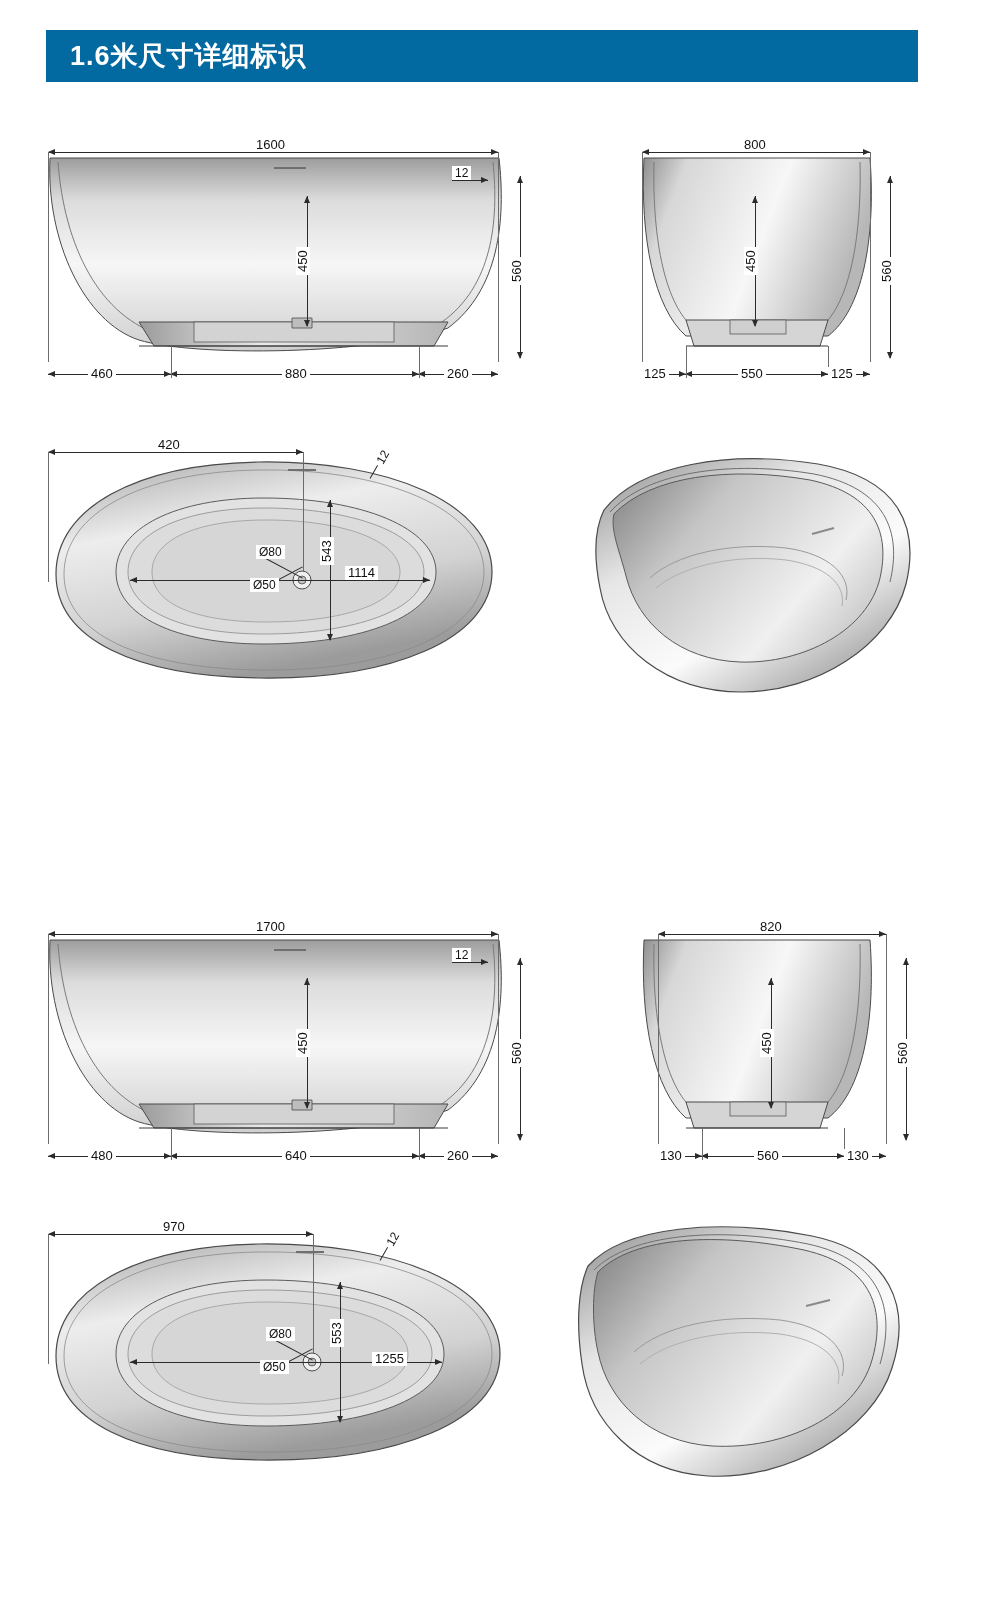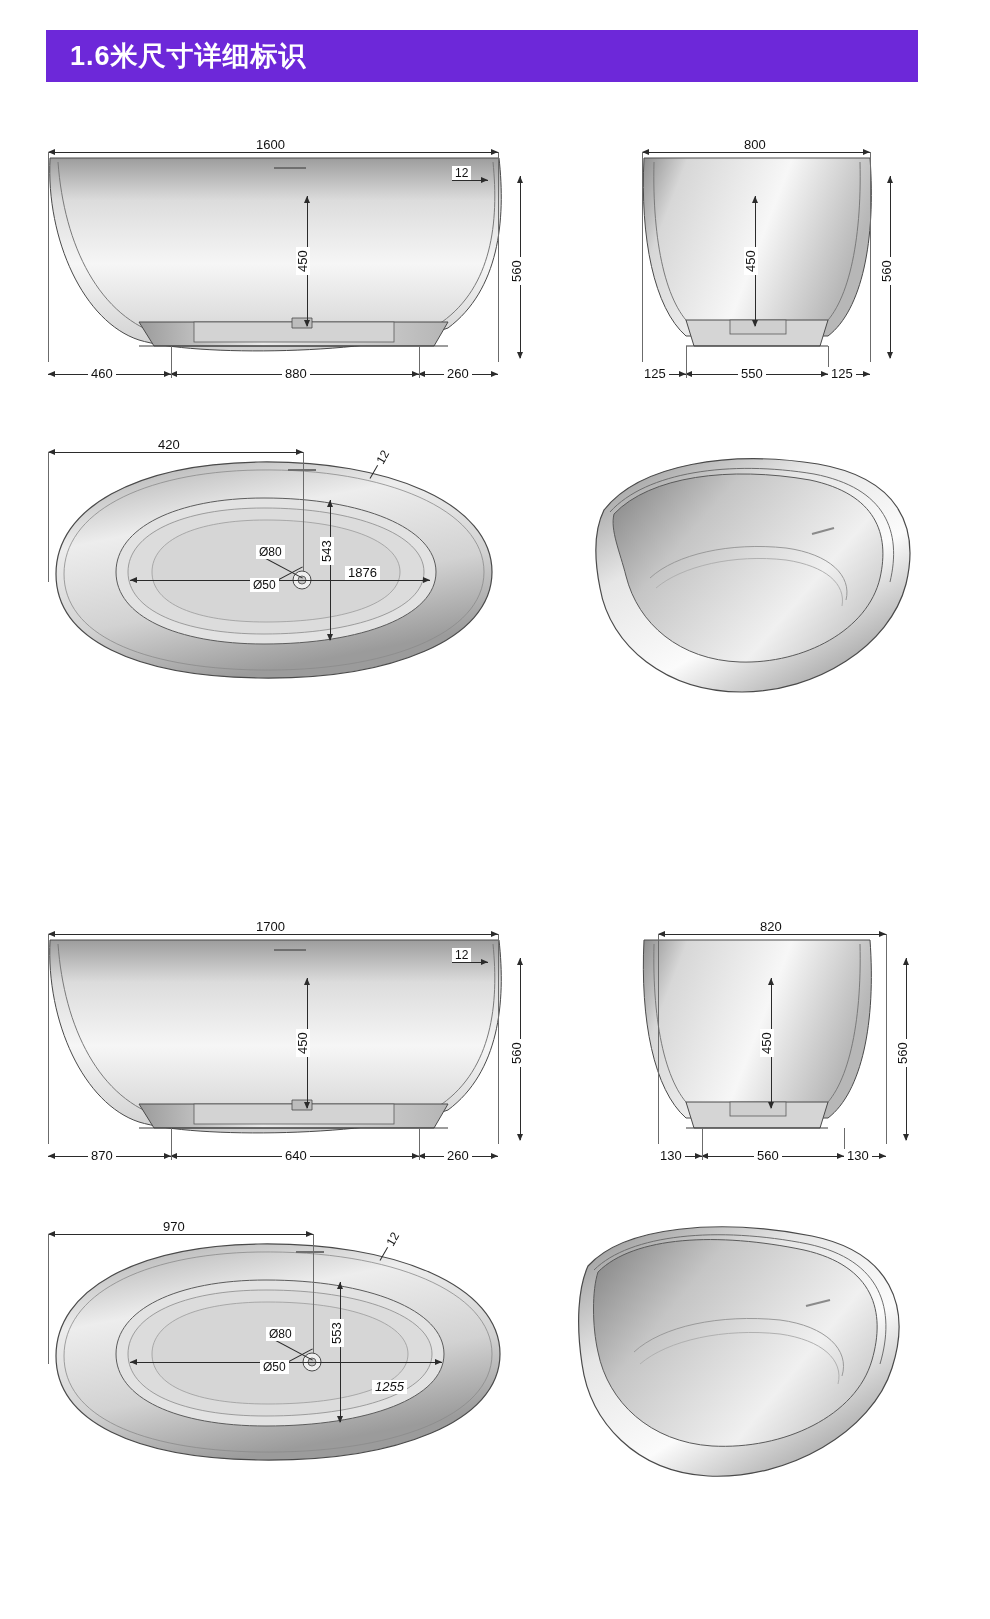--- a/index.html
+++ b/index.html
@@ -6,21 +6,21 @@
   body{
     width:990px;height:1619px;background:#ffffff;
     font-family:"Liberation Sans", sans-serif;
     color:#111;overflow:hidden;position:relative;
   }
   .page{position:relative;width:990px;height:1619px;}
 
   
   .banner{
     position:absolute;left:46px;width:872px;height:52px;
-    background:#6d28d9;display:flex;align-items:center;
+    background:#0369a1;display:flex;align-items:center;
   }
   .banner .txt{
     color:#fff;font-size:27px;font-weight:bold;letter-spacing:1px;
     padding-left:24px;
   }
 
   
   .blk{position:absolute;}
 
   
@@ -204,21 +204,21 @@
     <div class="dim rot" style="left:372px;top:462px;">12</div>
 
     <div class="dl v" style="left:330px;top:500px;height:140px;"></div>
     <div class="arrowU" style="left:327px;top:500px;"></div>
     <div class="arrowD" style="left:327px;top:634px;"></div>
     <div class="dim vert" style="left:320px;top:565px;">543</div>
 
     <div class="dl h" style="left:130px;top:580px;width:300px;"></div>
     <div class="arrowL" style="left:130px;top:577px;"></div>
     <div class="arrowR" style="left:423px;top:577px;"></div>
-    <div class="dim" style="left:345px;top:566px;">1876</div>
+    <div class="dim" style="left:345px;top:566px;">1114</div>
 
     <div class="dl h" style="left:262px;top:556px;width:46px;transform:rotate(28deg);transform-origin:left center;"></div>
     <div class="dim small" style="left:256px;top:545px;">Ø80</div>
     <div class="dl h" style="left:262px;top:588px;width:46px;transform:rotate(-28deg);transform-origin:left center;"></div>
     <div class="dim small" style="left:250px;top:578px;">Ø50</div>
   </div>
 
   <div class="blk" style="left:580px;top:450px;width:350px;height:270px;">
     <svg width="350" height="270" viewBox="0 0 350 270">
       <defs>
@@ -294,21 +294,21 @@
 
     <div class="dl h" style="left:48px;top:1156px;width:450px;"></div>
     <div class="arrowL" style="left:48px;top:1153px;"></div>
     <div class="arrowR" style="left:164px;top:1153px;"></div>
     <div class="arrowL" style="left:170px;top:1153px;"></div>
     <div class="arrowR" style="left:412px;top:1153px;"></div>
     <div class="arrowL" style="left:418px;top:1153px;"></div>
     <div class="arrowR" style="left:491px;top:1153px;"></div>
     <div class="ext v" style="left:171px;top:1128px;height:32px;"></div>
     <div class="ext v" style="left:419px;top:1128px;height:32px;"></div>
-    <div class="dim" style="left:88px;top:1149px;">870</div>
+    <div class="dim" style="left:88px;top:1149px;">480</div>
     <div class="dim" style="left:282px;top:1149px;">640</div>
     <div class="dim" style="left:444px;top:1149px;">260</div>
   </div>
 
   <div class="blk" style="left:638px;top:932px;width:240px;height:240px;">
     <svg width="240" height="240" viewBox="0 0 240 240">
       <defs>
         <linearGradient id="g2s" x1="0" y1="0" x2="1" y2="0.3">
           <stop offset="0%" stop-color="#8f8f8f"></stop>
           <stop offset="18%" stop-color="#d7d7d7"></stop>
@@ -389,21 +389,21 @@
     <div class="dim rot" style="left:382px;top:1244px;">12</div>
 
     <div class="dl v" style="left:340px;top:1282px;height:140px;"></div>
     <div class="arrowU" style="left:337px;top:1282px;"></div>
     <div class="arrowD" style="left:337px;top:1416px;"></div>
     <div class="dim vert" style="left:330px;top:1347px;">553</div>
 
     <div class="dl h" style="left:130px;top:1362px;width:312px;"></div>
     <div class="arrowL" style="left:130px;top:1359px;"></div>
     <div class="arrowR" style="left:435px;top:1359px;"></div>
-    <div class="dim" style="left:372px;top:1380px;font-style:italic;">1255</div>
+    <div class="dim" style="left:372px;top:1352px;">1255</div>
 
     <div class="dl h" style="left:272px;top:1338px;width:46px;transform:rotate(28deg);transform-origin:left center;"></div>
     <div class="dim small" style="left:266px;top:1327px;">Ø80</div>
     <div class="dl h" style="left:272px;top:1370px;width:46px;transform:rotate(-28deg);transform-origin:left center;"></div>
     <div class="dim small" style="left:260px;top:1360px;">Ø50</div>
   </div>
 
   <div class="blk" style="left:560px;top:1218px;width:380px;height:280px;">
     <svg width="380" height="280" viewBox="0 0 380 280">
       <defs>

